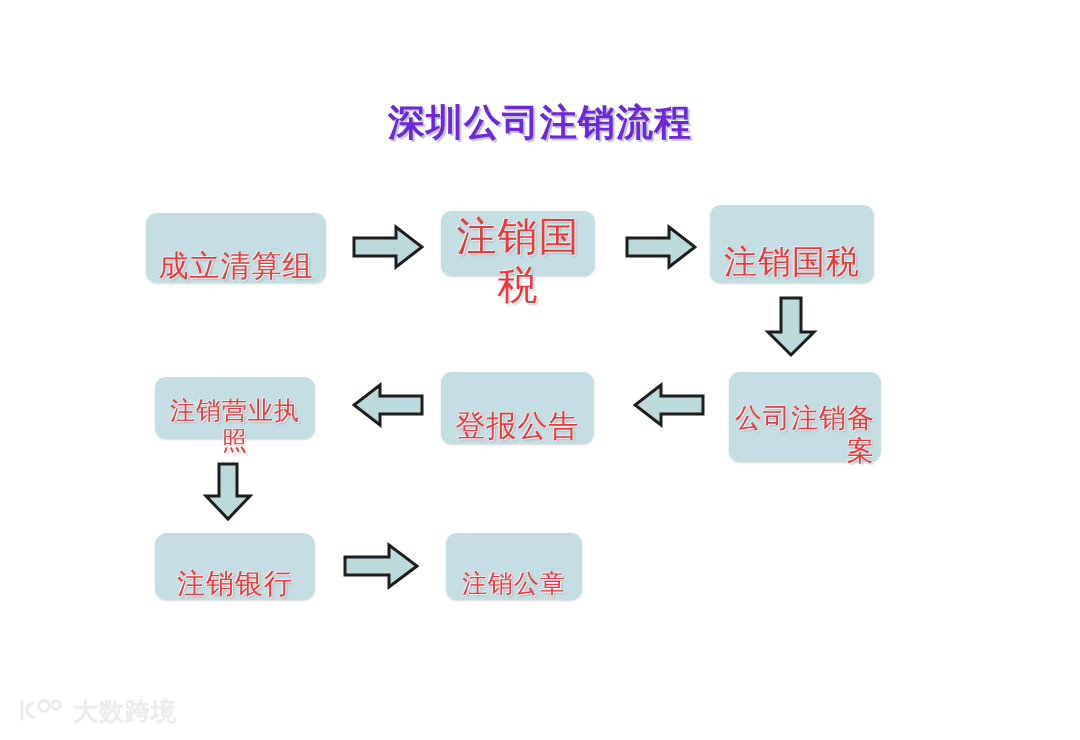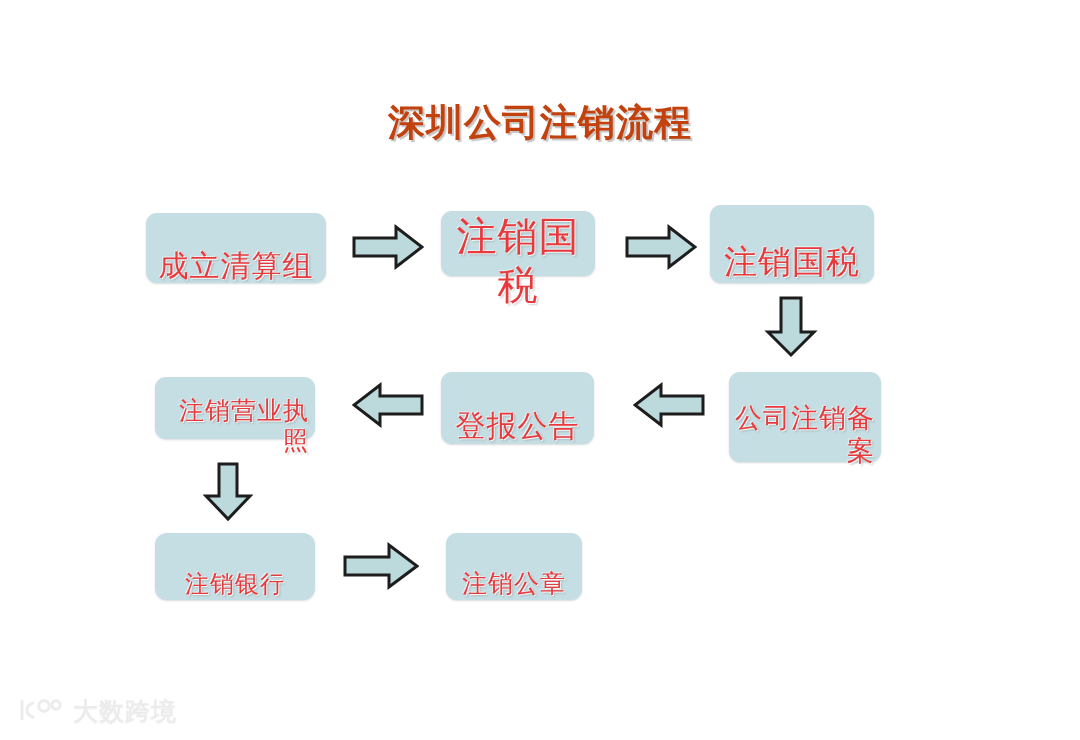--- a/index.html
+++ b/index.html
@@ -26,21 +26,21 @@
   .title {
     position: absolute;
     left: 0;
     top: 98px;
     width: 1080px;
     text-align: center;
     font-family: "Liberation Serif", "DejaVu Serif", serif;
     font-size: 37px;
     font-weight: bold;
     letter-spacing: 1px;
-    color: #c2410c;
+    color: #6d28d9;
     text-shadow: 2px 2px 1px rgba(150,150,150,0.55);
     white-space: nowrap;
   }
 
   
   .node {
     position: absolute;
     box-sizing: border-box;
     background: #c5dee3;
     border-radius: 11px;
@@ -62,22 +62,22 @@
   }
 
   .node-text { display: block; padding: 0 6px; margin-top: 36px; }
 
   
   #node-liquidation { left:146px; top:213px; width:180px; height:70px;  font-size:30px; }
   #node-national-tax{ left:441px; top:211px; width:154px; height:65px;  font-size:40px; }
   #node-local-tax   { left:710px; top:205px; width:164px; height:78px;  font-size:33px; }
   #node-filing      { left:729px; top:372px; width:152px; height:90px;  font-size:27px;text-align:right; }
   #node-announce    { left:441px; top:372px; width:153px; height:72px;  font-size:30px; }
-  #node-license     { left:155px; top:377px; width:160px; height:62px;  font-size:25px;text-align:right; }
-  #node-bank        { left:155px; top:533px; width:160px; height:67px;  font-size:24px;border-radius:12px; }
+  #node-license     { left:155px; top:377px; width:160px; height:62px;  font-size:25px; }
+  #node-bank        { left:155px; top:533px; width:160px; height:67px;  font-size:28px;border-radius:12px; }
   #node-seal        { left:446px; top:533px; width:136px; height:67px;  font-size:25px; }
 
   
   .arrow {
     position: absolute;
     display: block;
   }
   #arrow-1 { left:352px; top:224px; width:72px;  height:46px; }
   #arrow-2 { left:625px; top:224px; width:72px;  height:46px; }
   #arrow-3 { left:764px; top:296px; width:54px;  height:62px; }

